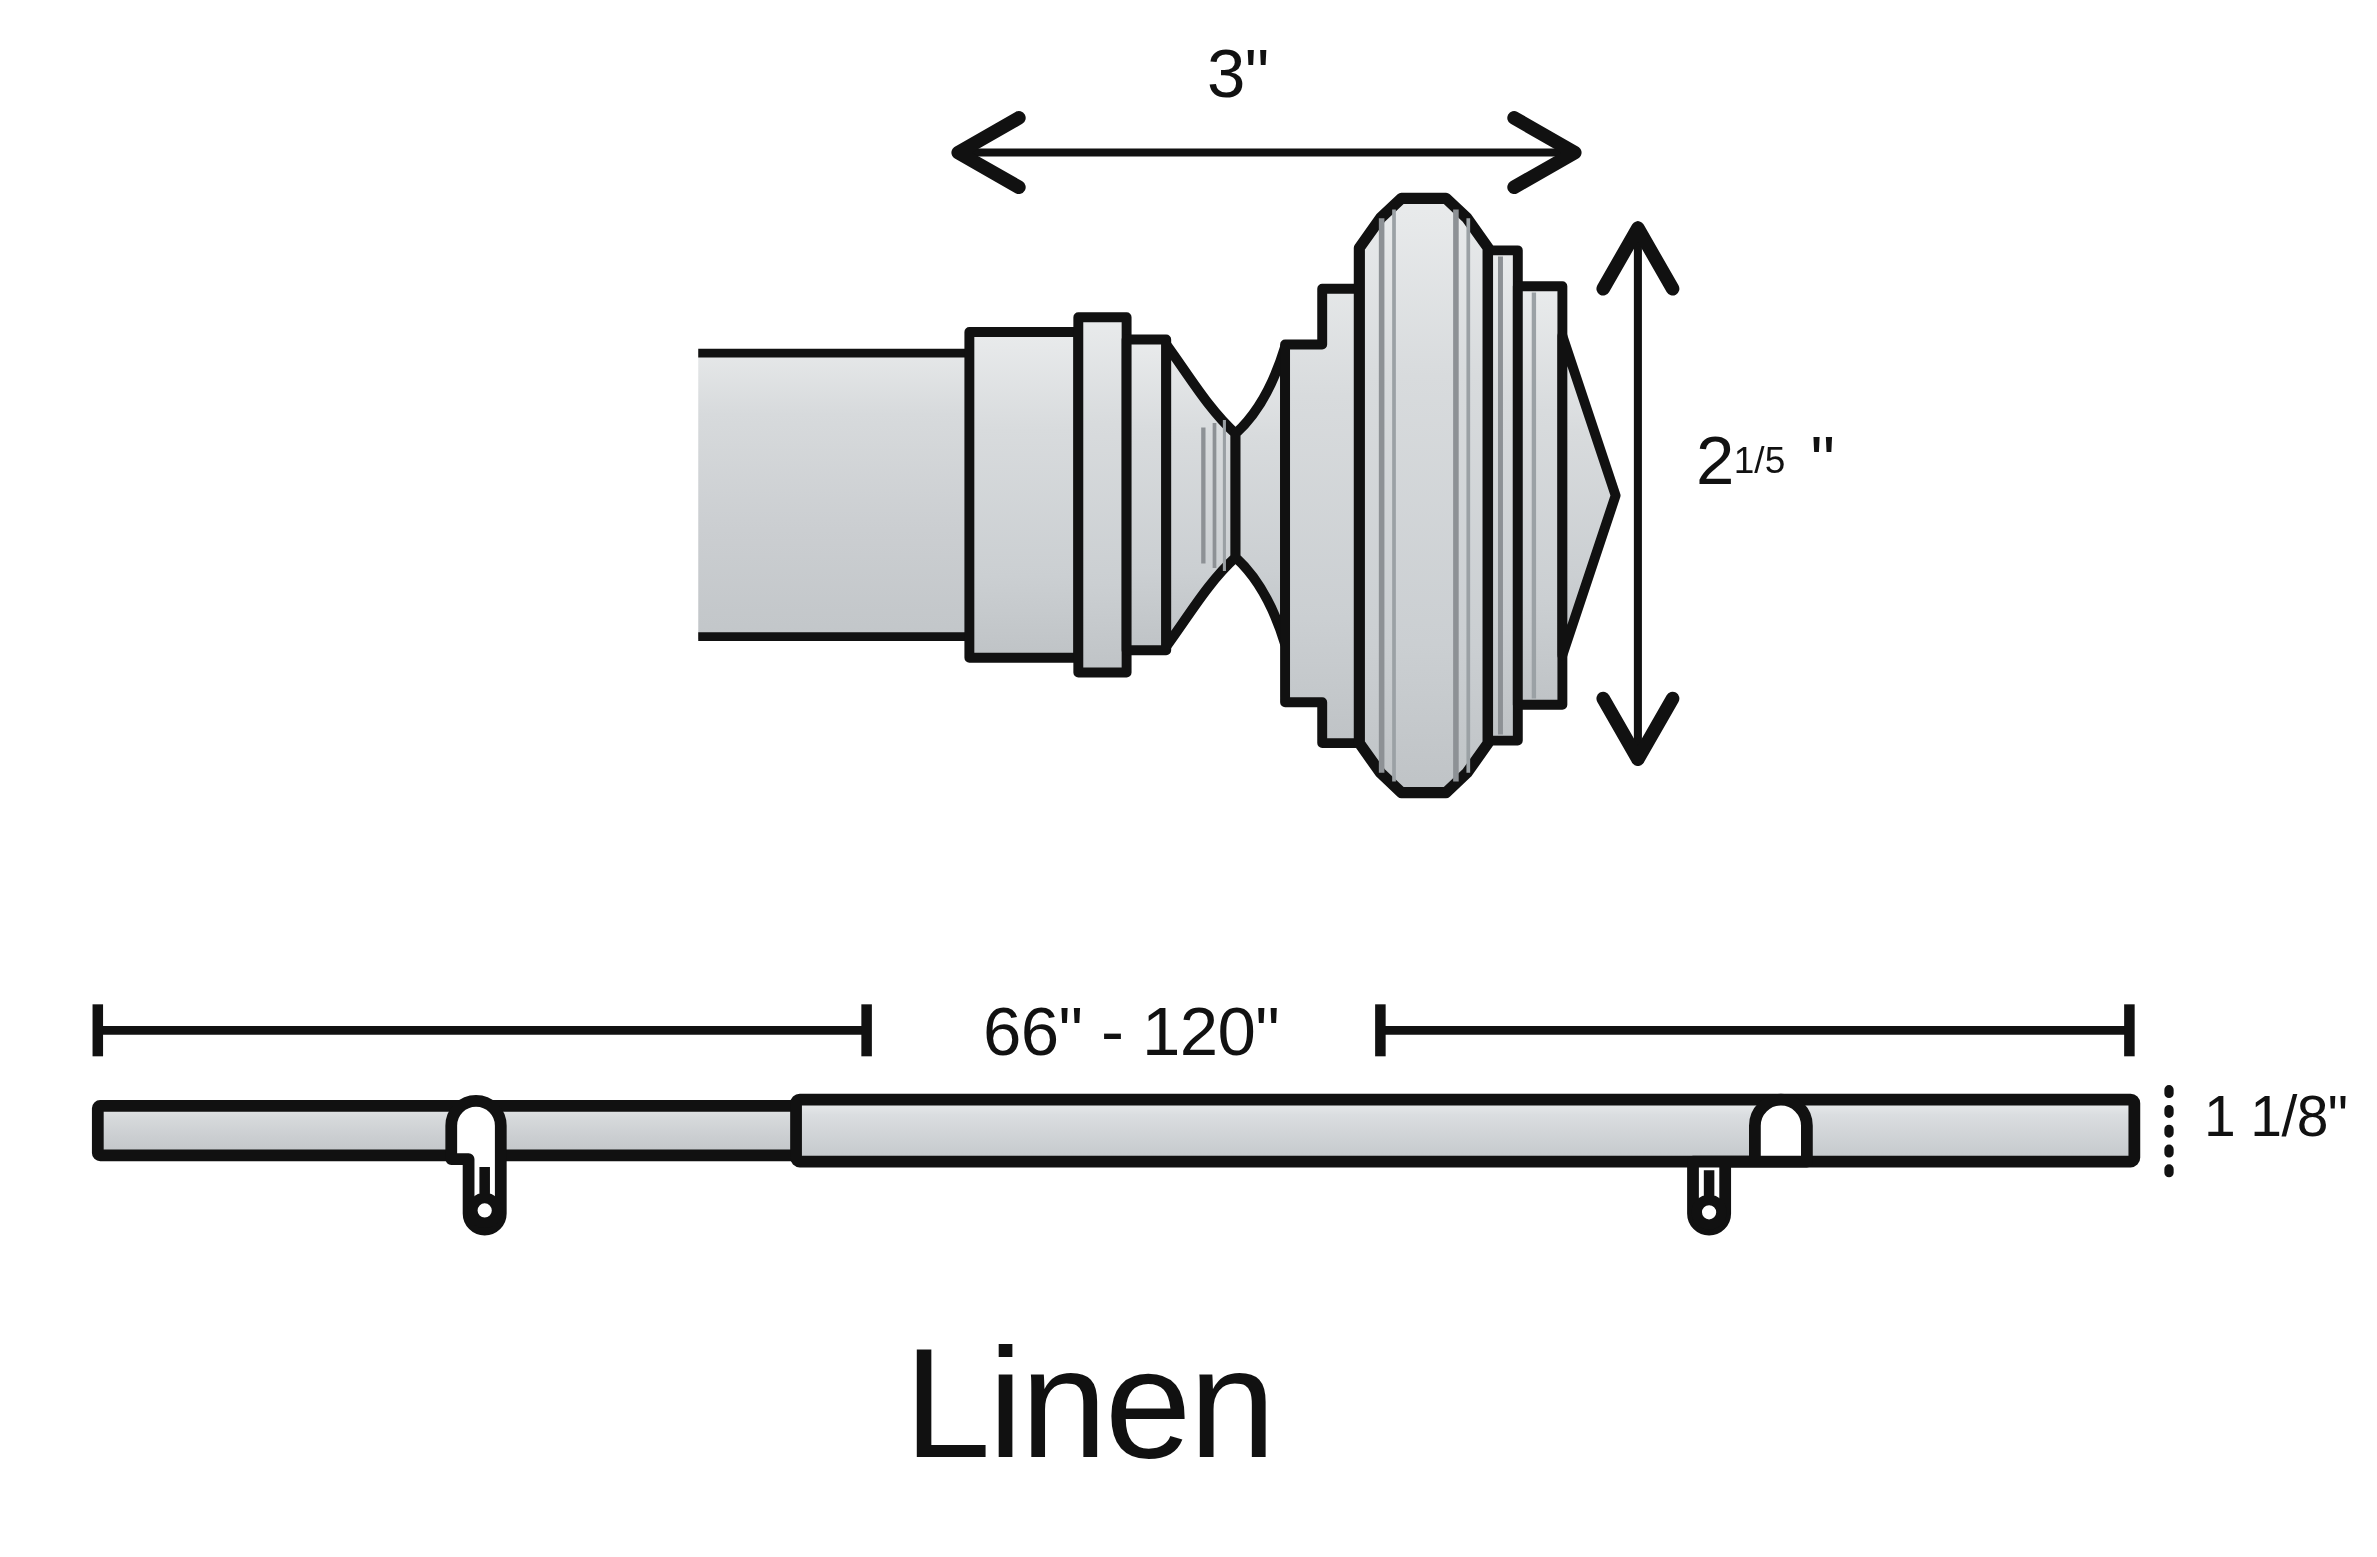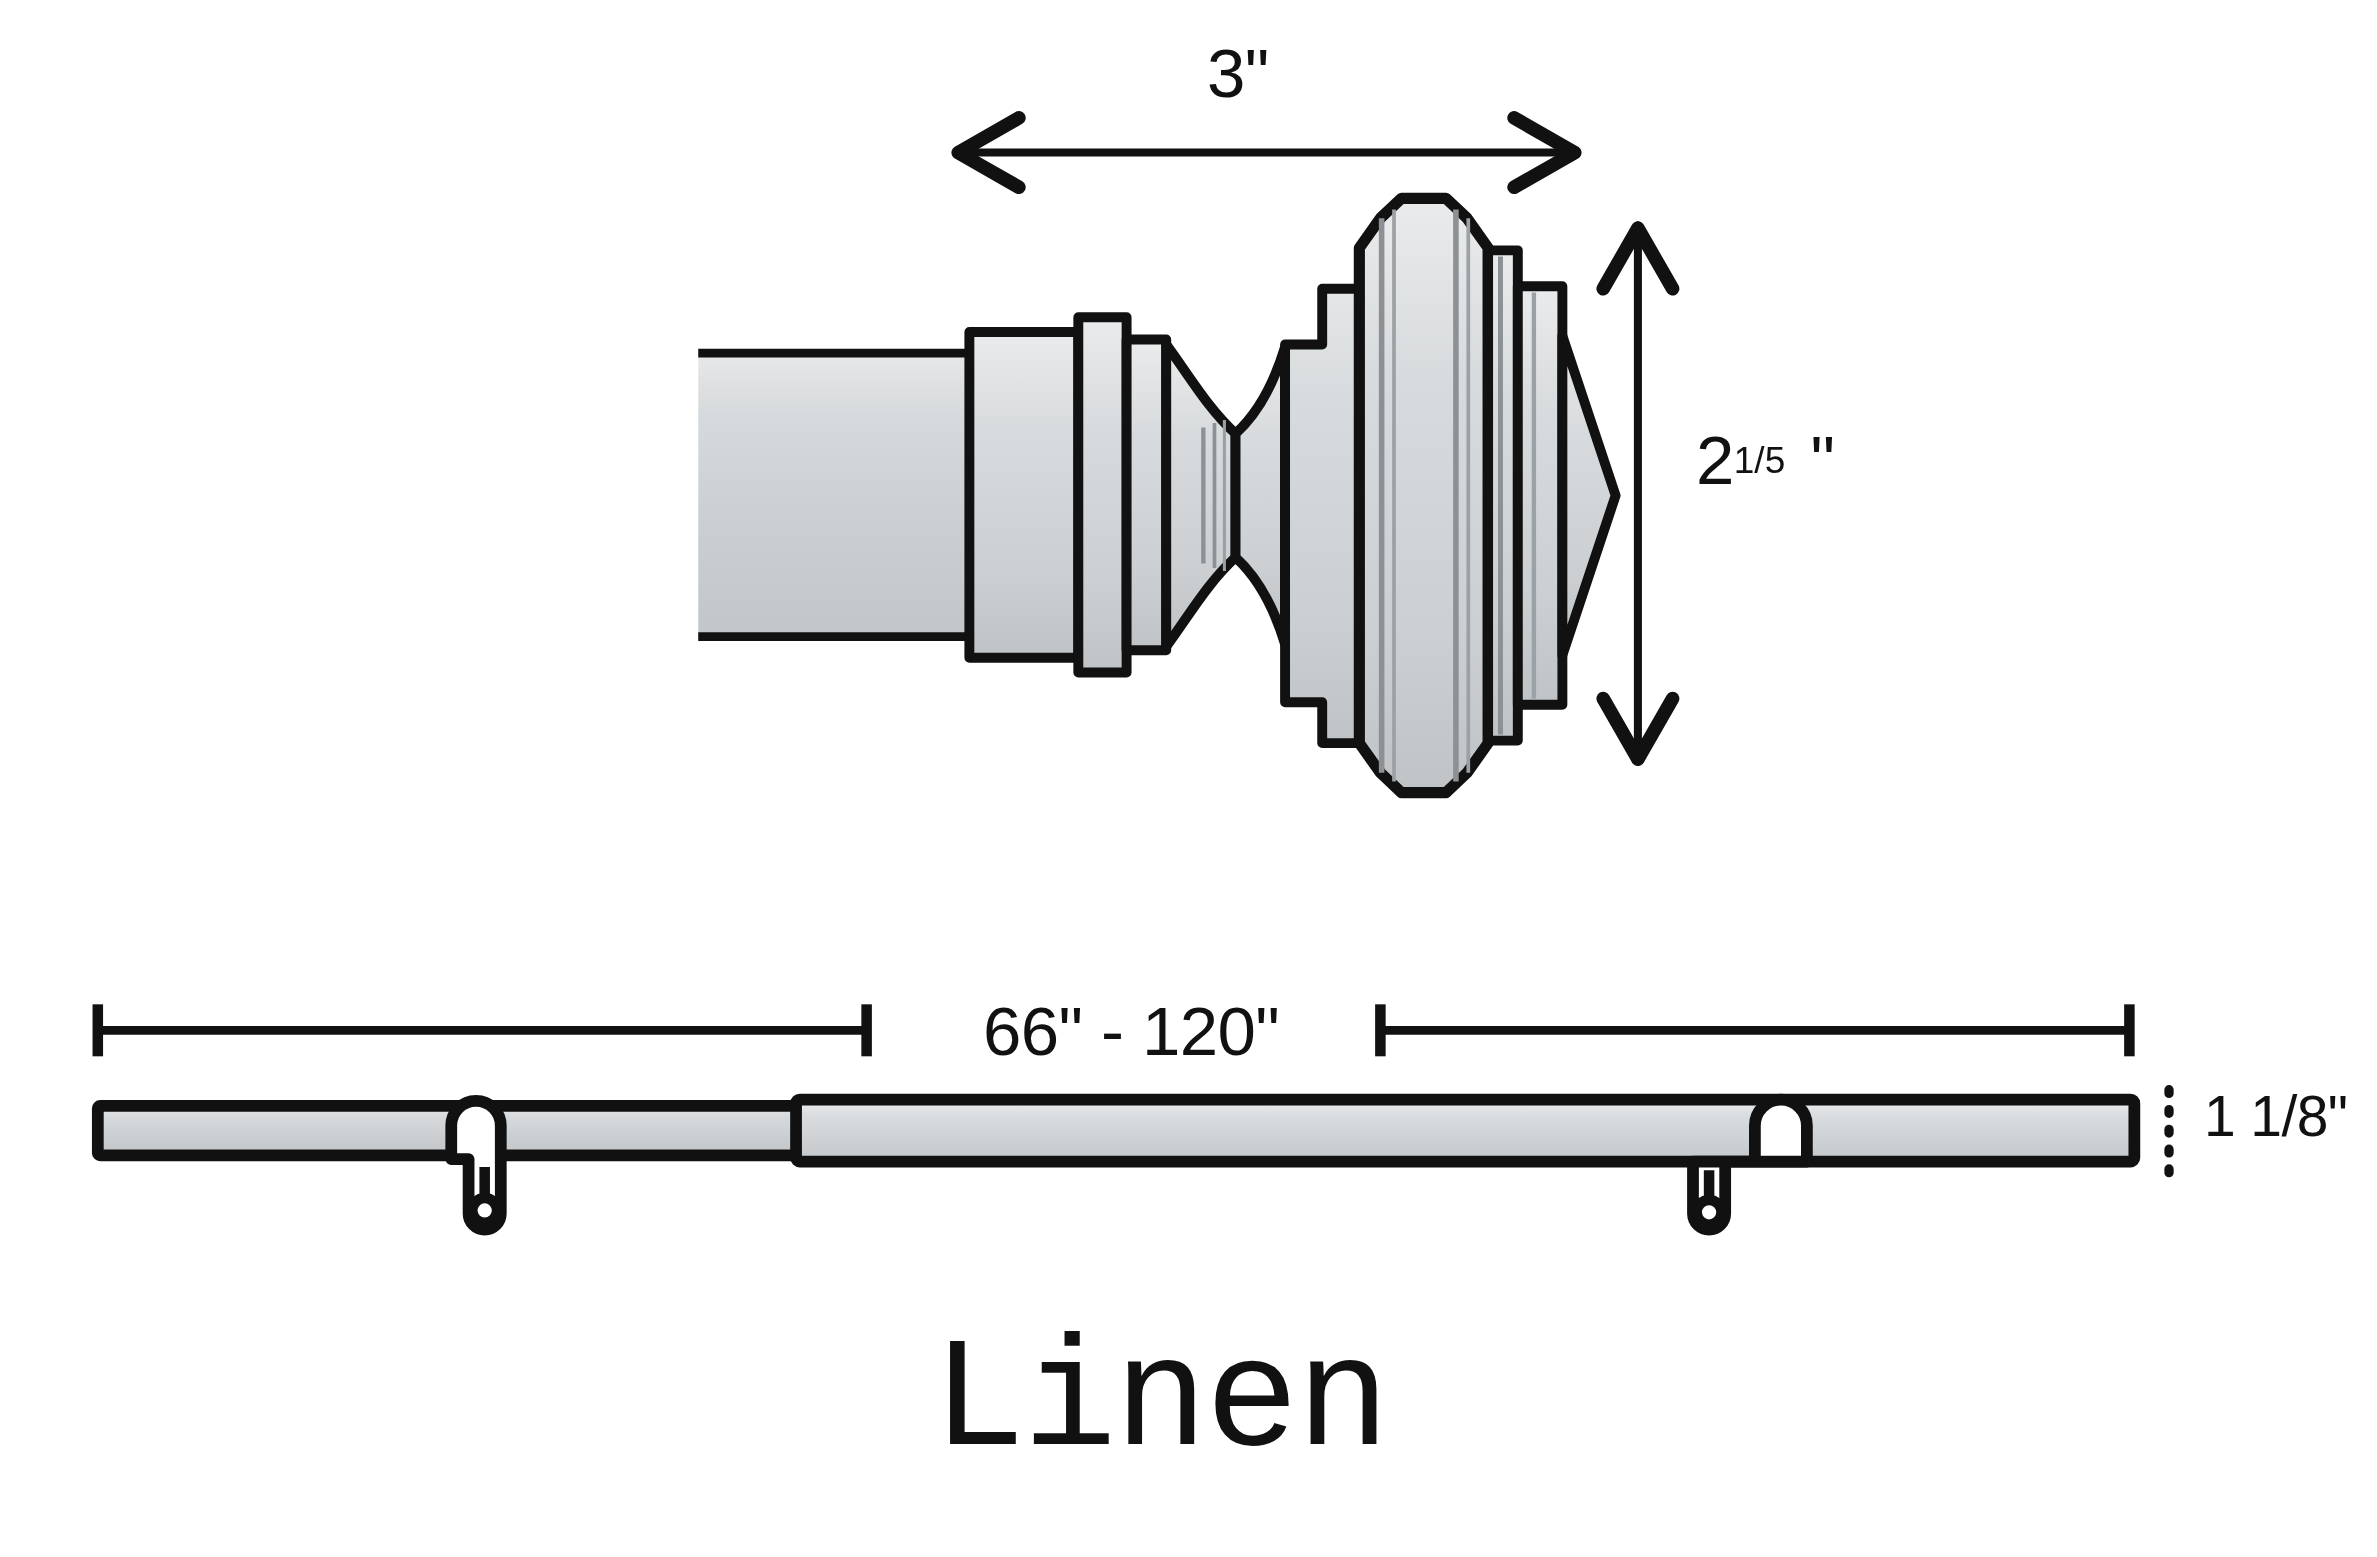--- a/index.html
+++ b/index.html
@@ -13,22 +13,22 @@
 
   .lbl{position:absolute;color:#111111;font-family:"Liberation Sans", sans-serif;white-space:nowrap;}
   .lbl-3in{left:1207px;top:34px;font-size:69px;letter-spacing:-0.6px;}
   .lbl-height{left:1696px;top:421px;font-size:69px;letter-spacing:-0.6px;}
   .lbl-height .frac{font-size:37px;vertical-align:11px;letter-spacing:0px;}
   .lbl-height .sp{letter-spacing:6.2px;}
   .lbl-width{left:983px;top:992px;font-size:69px;letter-spacing:-0.6px;}
   .lbl-dia{left:2204px;top:1083px;font-size:57px;letter-spacing:-0.6px;}
 
   .logo{position:absolute;left:904px;top:1325px;width:483px;height:186px;}
-  .logo-linen{position:absolute;left:0;top:0;font-family:Liberation Mono, monospace;
-    font-size:156px;line-height:156px;color:#111111;letter-spacing:-2.5px;margin-left:28px;}
+  .logo-linen{position:absolute;left:0;top:0;font-family:Liberation Sans, sans-serif;
+    font-size:156px;line-height:156px;color:#111111;letter-spacing:-2.5px;}
   .logo-avenue{position:absolute;left:128px;top:131px;font-family:"Liberation Sans", sans-serif;
     font-size:77px;line-height:77px;color:#111111;letter-spacing:2.5px;}
 </style>
 </head>
 <body>
 
 <div class="stage">
 
   <svg class="sheet" viewBox="0 0 3840 2516" xmlns="http://www.w3.org/2000/svg">
     <defs>

